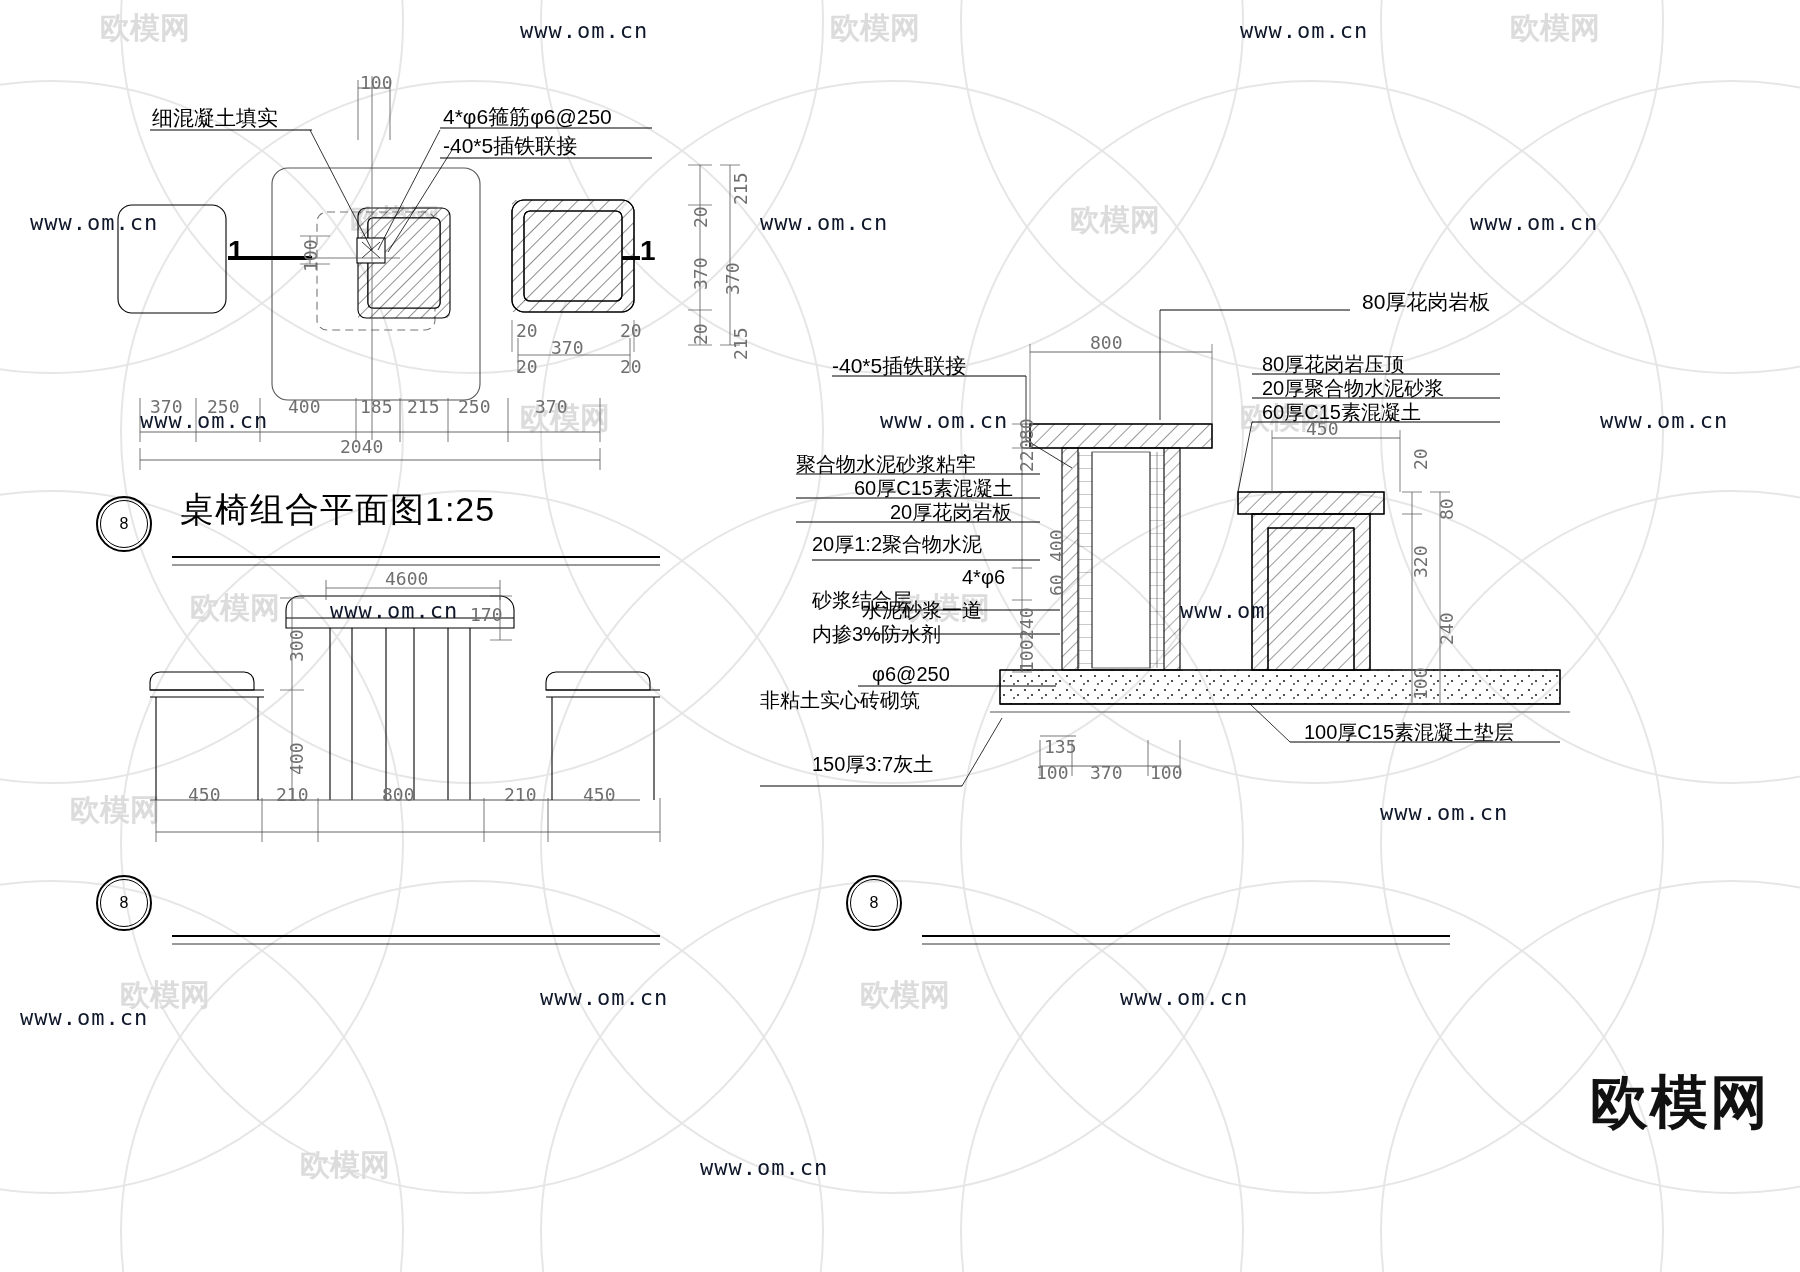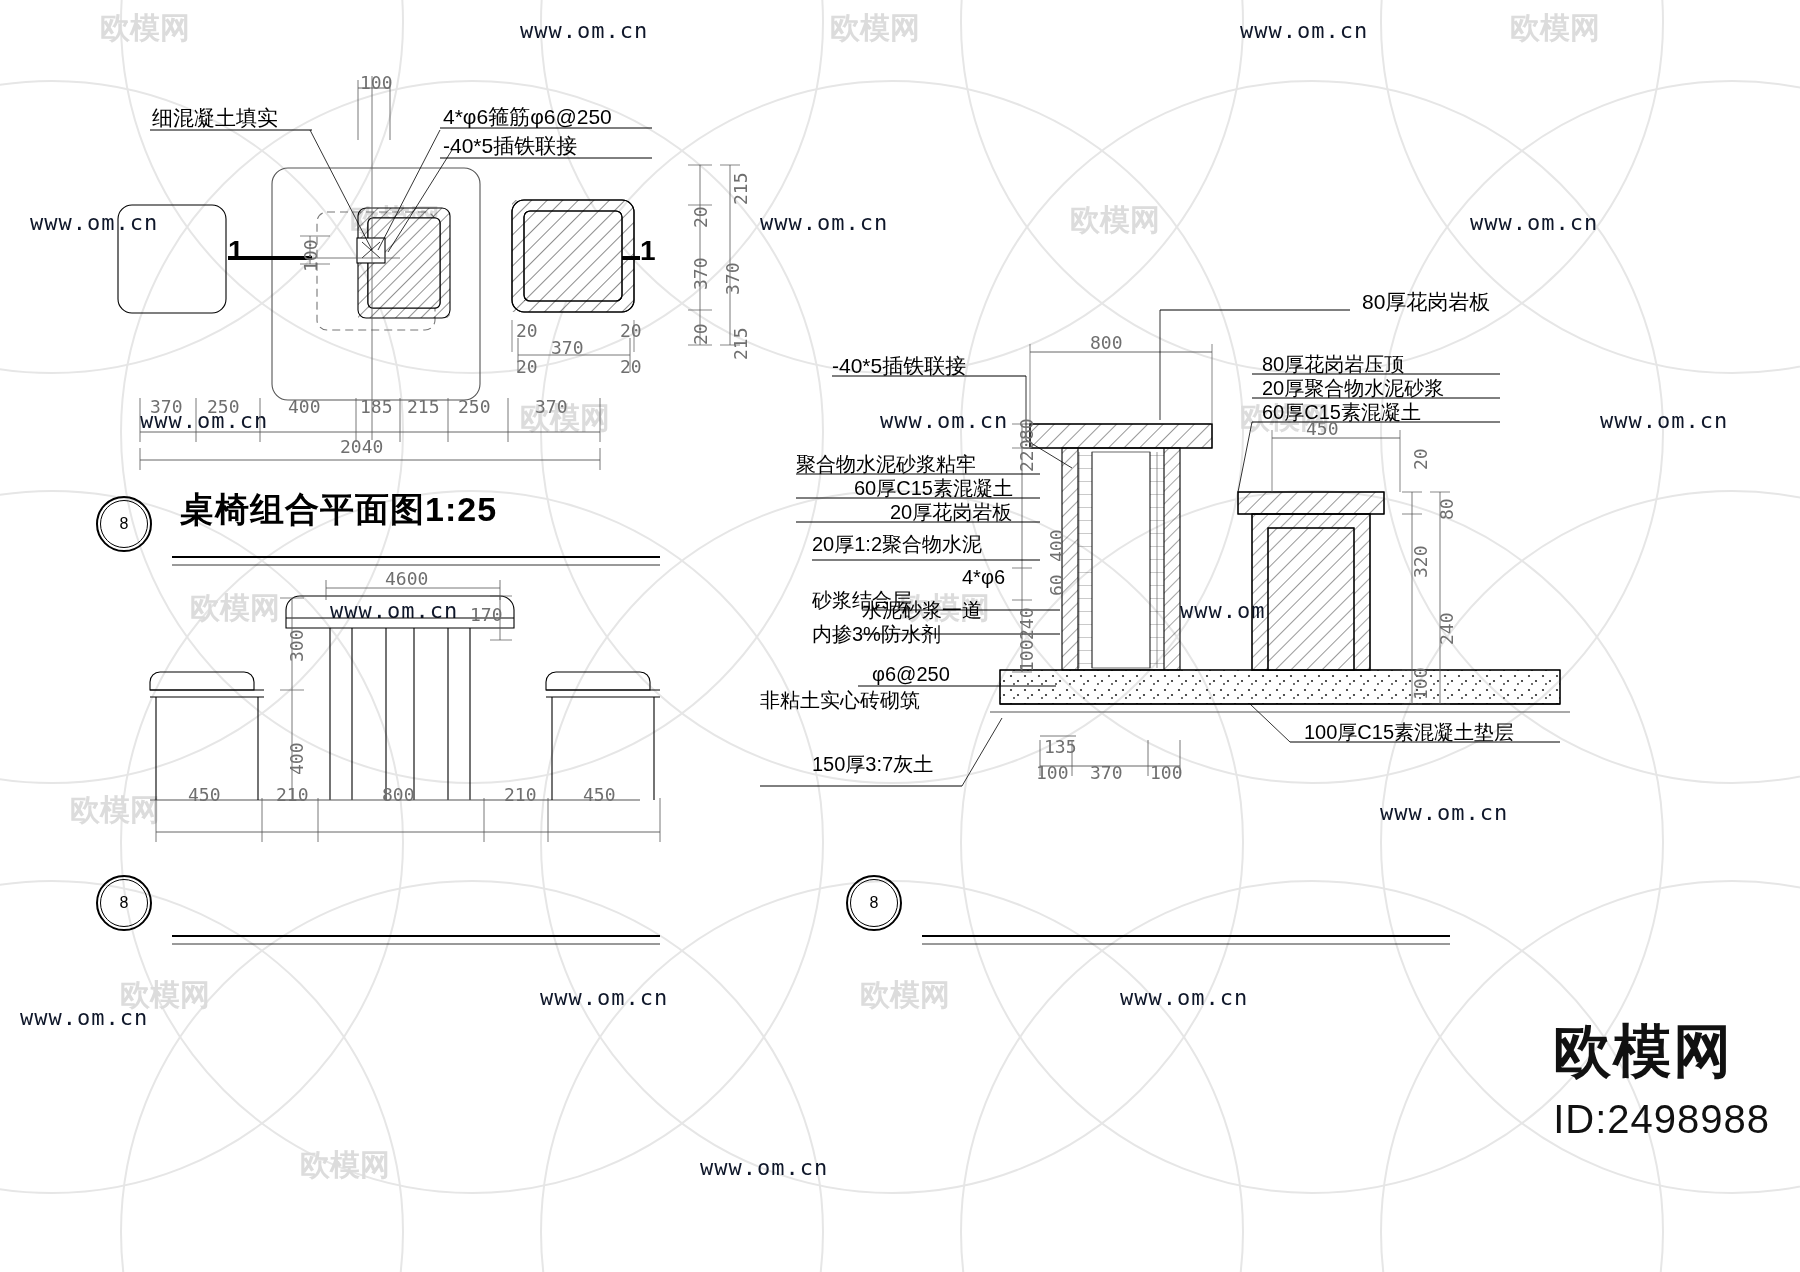--- a/index.html
+++ b/index.html
@@ -17,21 +17,21 @@
   .wmsofa{position:absolute;color:#dcdcdc;font-size:30px;font-weight:bold;white-space:nowrap;
     font-family:"Liberation Sans",sans-serif;}
   .arc{position:absolute;border:2px solid #e6e6e6;border-radius:50%;}
   svg.draw{position:absolute;left:0;top:0;width:1800px;height:1272px;}
   .lbl{position:absolute;white-space:nowrap;font-family:"Liberation Sans","DejaVu Sans",sans-serif;}
   .cn{font-size:21px;line-height:25px;color:#000;}
   .cn2{font-size:20px;line-height:24px;color:#000;}
   .dim{font-size:18px;color:#6f6f6f;font-family:"DejaVu Sans Mono","Liberation Mono",monospace;}
   .dimv{font-size:18px;color:#6f6f6f;font-family:"DejaVu Sans Mono","Liberation Mono",monospace;
         transform:rotate(-90deg);transform-origin:left top;}
-  .title{font-size:34px;font-weight:bold;letter-spacing:1px;}
+  .title{font-size:34px;font-weight:normal;letter-spacing:1px;}
   .tagnum{font-size:28px;font-weight:bold;}
   .brand{position:absolute;right:30px;bottom:130px;text-align:left;}
   .brandtxt{font-size:58px;font-weight:bold;color:#111;letter-spacing:2px;}
   .brandid{font-size:40px;color:#111;letter-spacing:1px;margin-top:6px;}
   .circle-tag{
     position:absolute;width:56px;height:56px;border:2.5px solid #000;border-radius:50%;
     display:flex;align-items:center;justify-content:center;box-sizing:border-box;
   }
   .circle-tag::after{
     content:"";position:absolute;width:46px;height:46px;border:1.5px solid #000;border-radius:50%;
@@ -437,16 +437,15 @@
   <div class="lbl dim" style="left:1036px;top:762px;">100</div>
   <div class="lbl dim" style="left:1090px;top:762px;">370</div>
   <div class="lbl dim" style="left:1150px;top:762px;">100</div>
 
   <div class="circle-tag" style="left:846px;top:875px;">
     <span>8</span>
   </div>
 
   <div class="brand">
     <div class="brandtxt">欧模网</div>
-    <div class="brandid">ID:2498988</div>
   </div>
 
 </div>
 
 </body></html>

